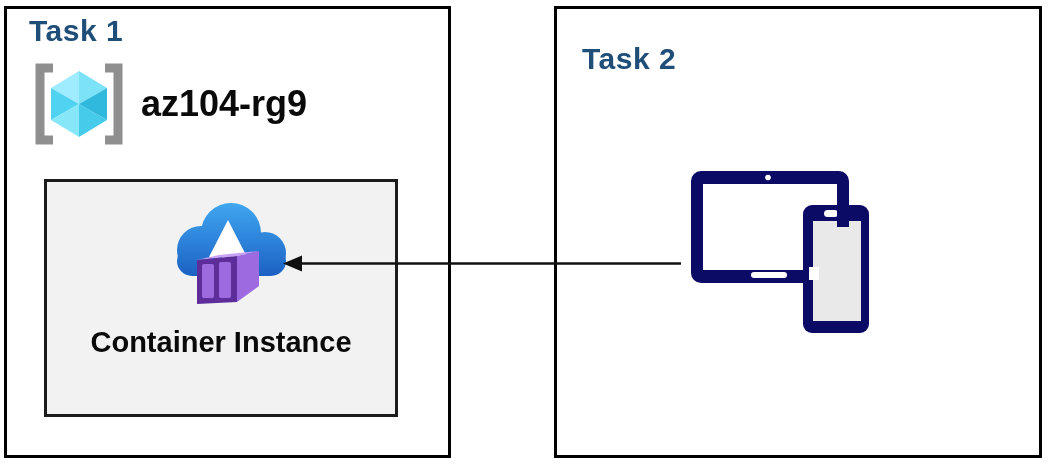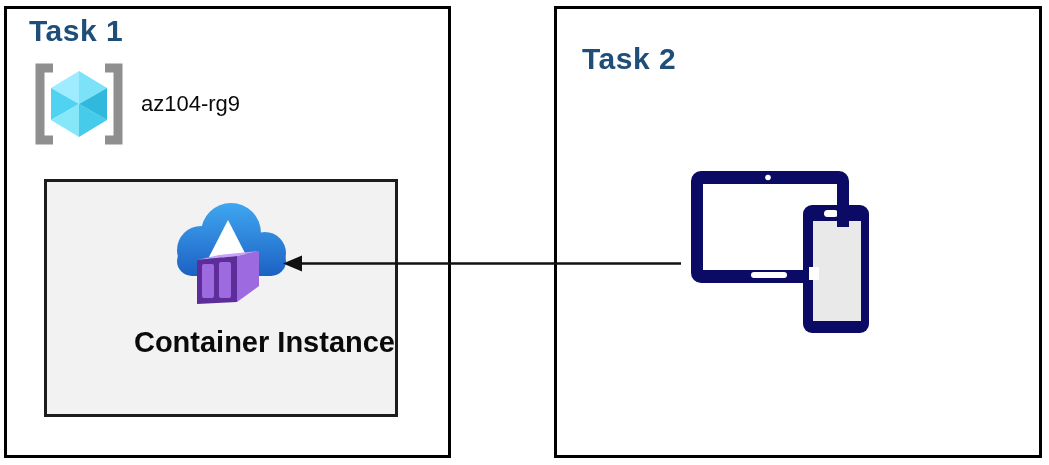--- a/index.html
+++ b/index.html
@@ -13,29 +13,29 @@
   }
   #task1-box{left:4px;top:6px;width:447px;height:452px;}
   #task2-box{left:554px;top:6px;width:488px;height:452px;}
   .task-title{
     position:absolute;font-size:30px;font-weight:700;
     color:var(--title_blue,#1F4E79);letter-spacing:0.5px;white-space:nowrap;
   }
   #task1-title{left:22px;top:5px;}
   #task2-title{left:25px;top:5px;margin-top:28px;}
   .rg-row{position:absolute;left:24px;top:54px;display:flex;align-items:center;gap:14px;}
-  .rg-label{font-size:22px;font-weight:400;color:#0a0a0a;white-space:nowrap;}
+  .rg-label{font-size:36px;font-weight:700;color:#0a0a0a;white-space:nowrap;}
   .panel{
     position:absolute;left:37px;top:170px;width:354px;height:238px;
     box-sizing:border-box;background:var(--panel_bg,#F2F2F2);
     border:3px solid var(--panel_border,#1C1C1C);
   }
   .panel-icon{position:absolute;left:128px;top:18px;}
   .panel-label{
-    position:absolute;left:0;top:144px;width:100%;text-align:right;
+    position:absolute;left:0;top:144px;width:100%;text-align:center;
     font-size:29px;font-weight:700;color:#0a0a0a;white-space:nowrap;
   }
   .devices-icon{position:absolute;left:134px;top:162px;}
   .caption{
     position:absolute;left:0;top:342px;width:100%;text-align:center;
     font-size:31px;font-weight:700;color:#0a0a0a;white-space:nowrap;
   }
   #arrow-overlay{position:absolute;left:0;top:0;pointer-events:none;}
 </style>
 </head>

